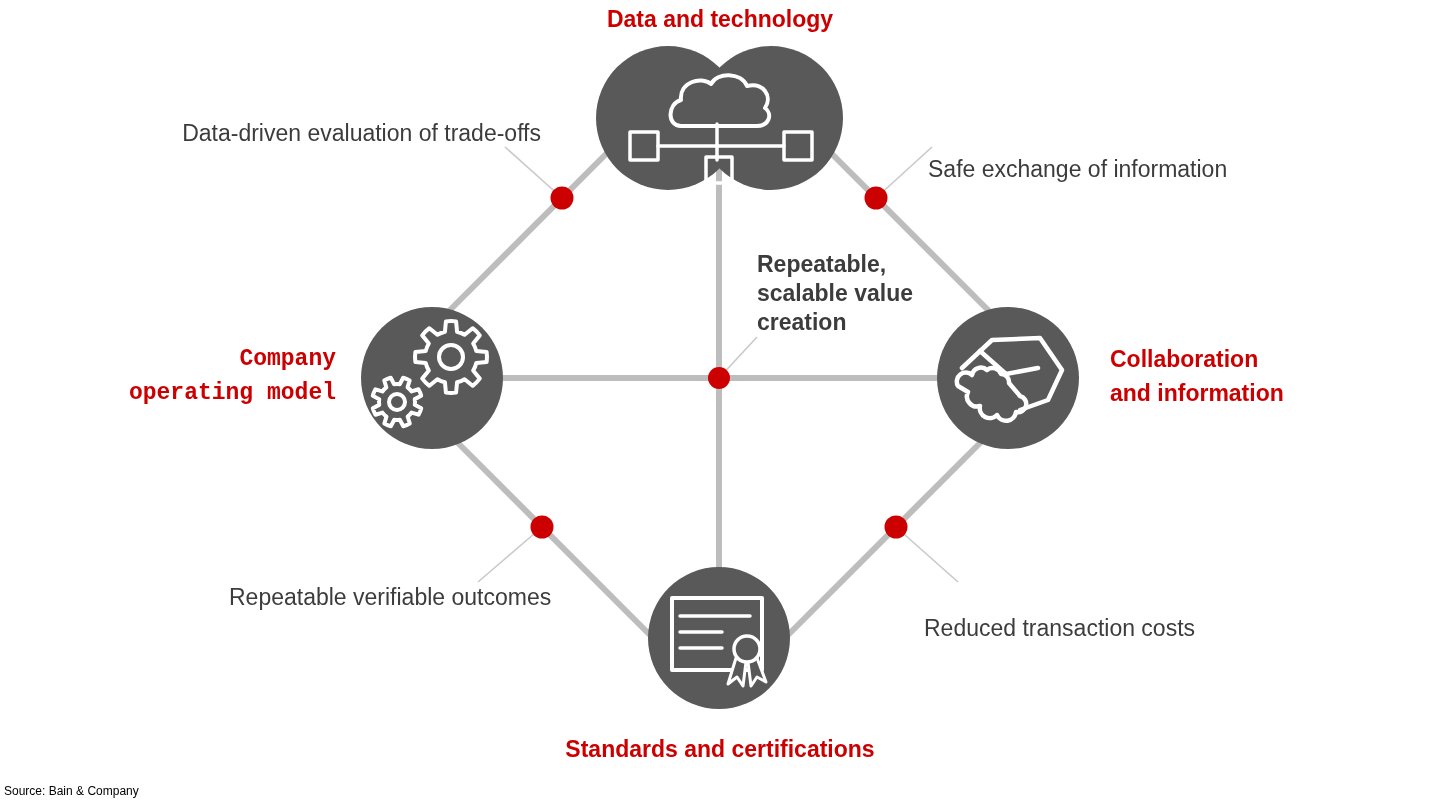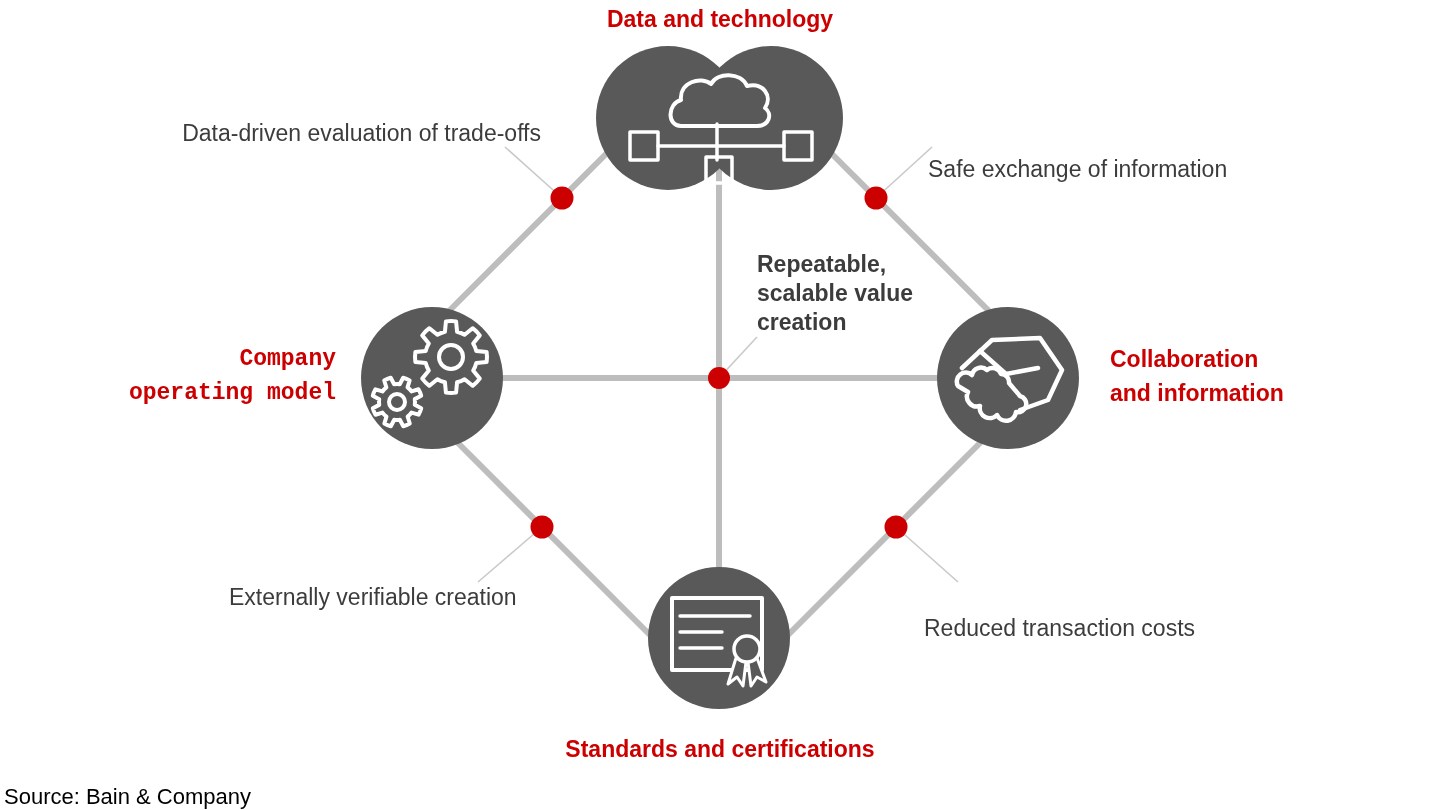--- a/index.html
+++ b/index.html
@@ -24,21 +24,21 @@
   .ic-fill{fill:var(--node-gray);stroke:#fff;stroke-linejoin:round;}
   .title{
     position:absolute;color:var(--accent-red);font-weight:bold;font-size:23px;
     line-height:34px;white-space:pre-line;
   }
   .lbl{
     position:absolute;color:var(--label-gray);font-size:23px;line-height:29px;
     white-space:pre-line;
   }
   .src{
-    position:absolute;color:var(--source-black);font-size:22px;
+    position:absolute;color:var(--source-black);font-size:12px;
   }
   .ta-r{text-align:right;}
   .ta-c{text-align:center;left:0;right:0;}
 </style>
 </head>
 <body>
 
 <svg class="stage" width="1440" height="810" viewBox="0 0 1440 810">
 
   <g>
@@ -119,21 +119,21 @@
 
 <div class="title" style="left:1110px;top:342px;">Collaboration
 and information</div>
 
 <div class="title ta-c" style="top:724px;margin-top:8px;">Standards and certifications</div>
 
 <div class="lbl ta-r" style="right:899px;top:119px;">Data-driven evaluation of trade-offs</div>
 
 <div class="lbl" style="left:928px;top:119px;margin-top:36px;">Safe exchange of information</div>
 
-<div class="lbl" style="left:229px;top:583px;">Externally verifiable creation</div>
+<div class="lbl" style="left:229px;top:583px;">Repeatable verifiable outcomes</div>
 
 <div class="lbl" style="left:924px;top:614px;">Reduced transaction costs</div>
 
 <div class="lbl" style="left:757px;top:250px;font-weight:bold;">Repeatable,
 scalable value
 creation</div>
 
 <div class="src" style="left:4px;top:784px;">Source: Bain &amp; Company</div>
 
 </body></html>

